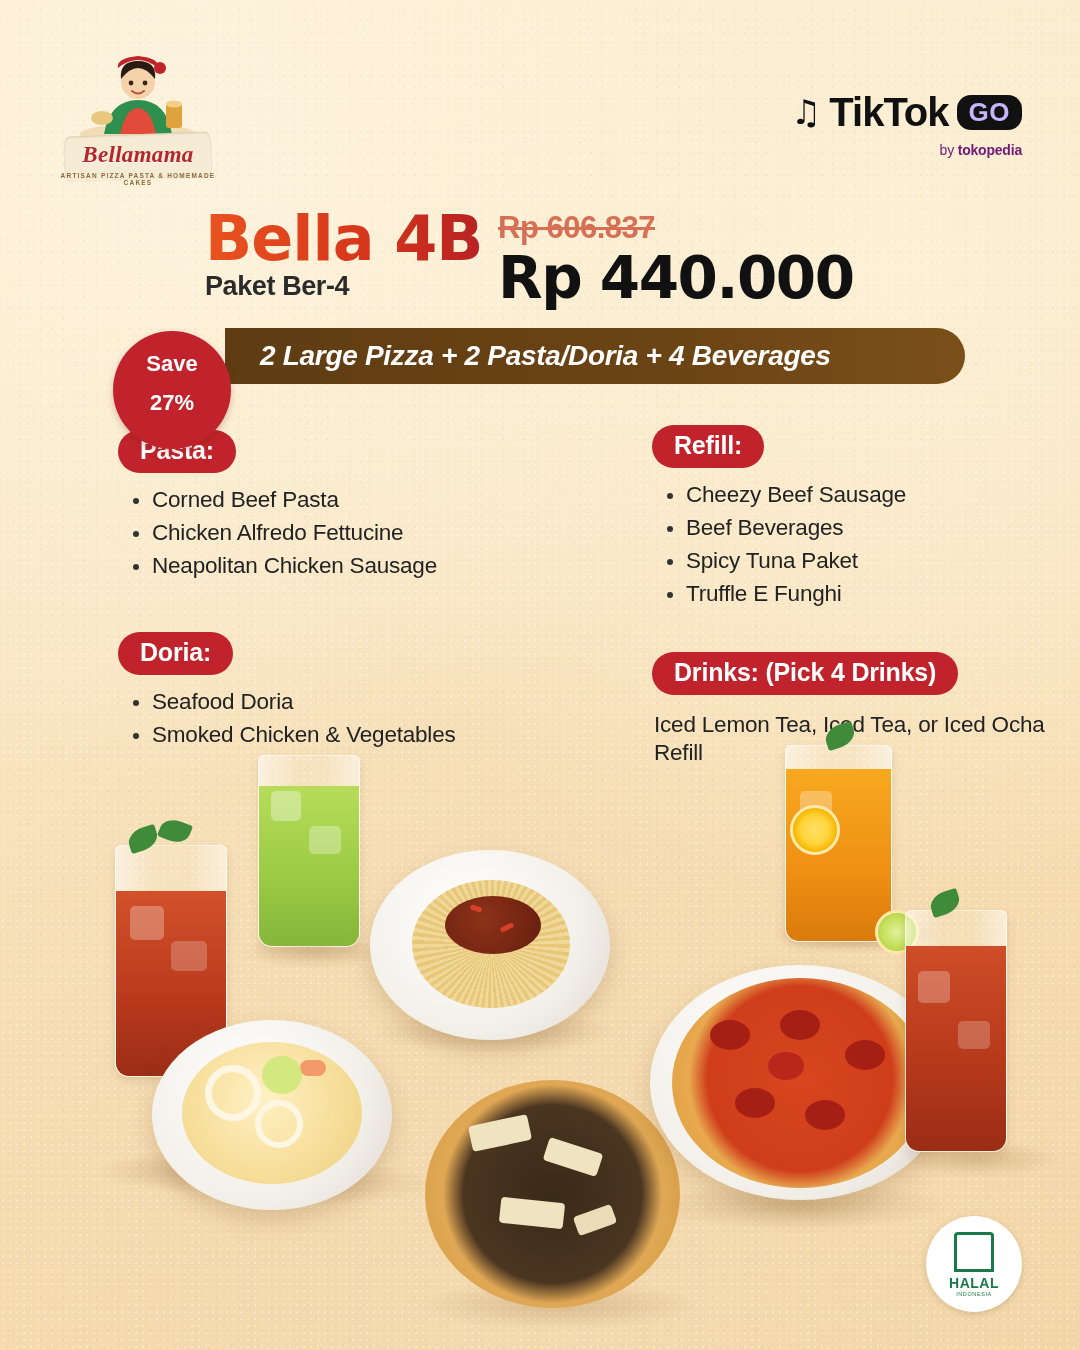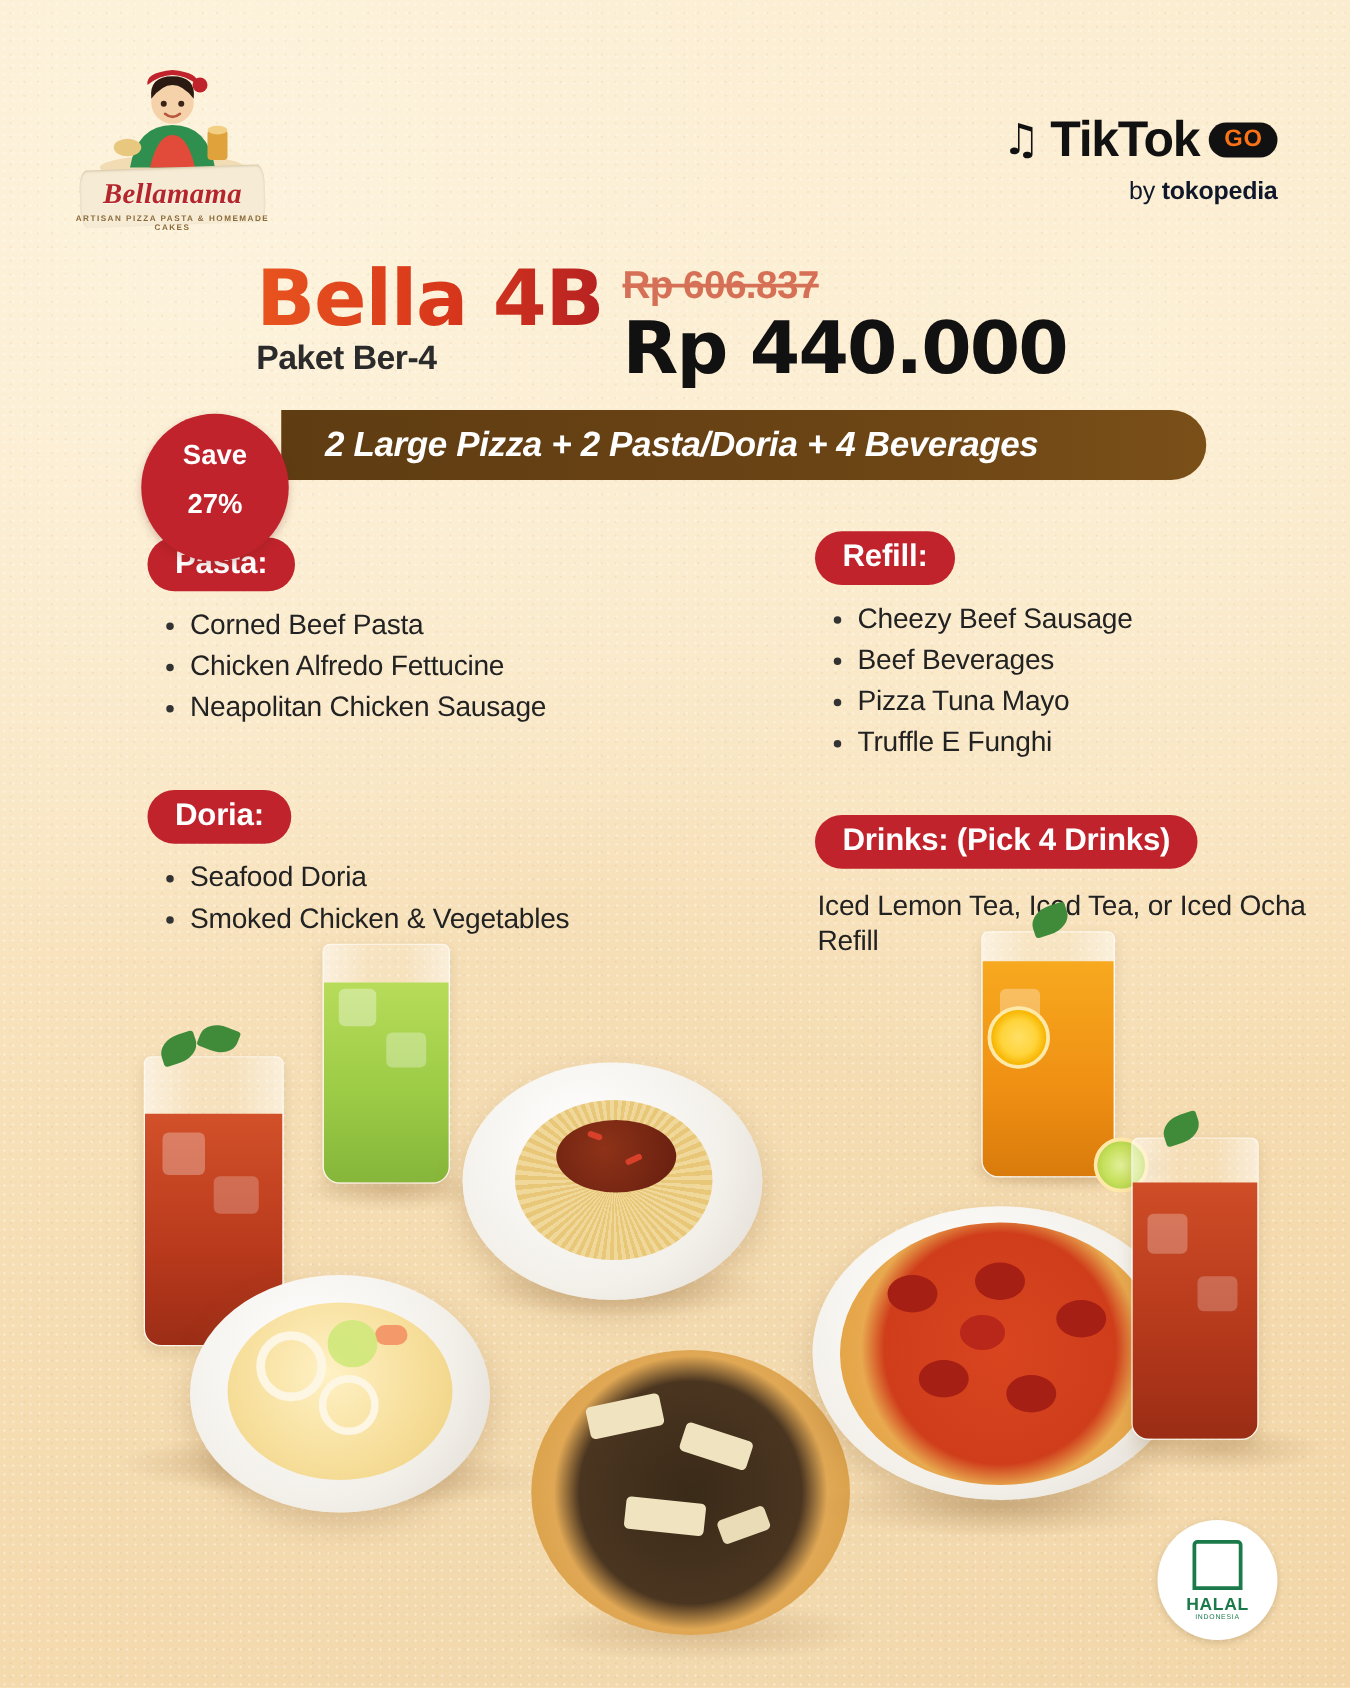--- a/index.html
+++ b/index.html
@@ -50,25 +50,25 @@
 
   
   #tiktok{position:absolute;right:58px;top:92px;text-align:right;}
   #tiktok .row{display:flex;align-items:center;justify-content:flex-end;gap:8px;}
   #tiktok .note{
     font-size:34px;color:#111;line-height:1;font-weight:bold;
     font-family:"DejaVu Sans", sans-serif;
   }
   #tiktok .brand{font-size:40px;font-weight:bold;color:#111;letter-spacing:-1px;line-height:1;}
   #tiktok .go{
-    display:inline-block;background:#111;color:#f97316;border-radius:14px;
-    font-size:19px;font-weight:bold;padding:4px 12px 5px;line-height:1;letter-spacing:.5px;
+    display:inline-block;background:#111;color:#c4b5fd;border-radius:14px;
+    font-size:26px;font-weight:bold;padding:4px 12px 5px;line-height:1;letter-spacing:.5px;
   }
   #tiktok .by{
-    margin-top:10px;font-size:20px;color:#0f172a;letter-spacing:-.2px;
+    margin-top:10px;font-size:14px;color:#701a75;letter-spacing:-.2px;
   }
   #tiktok .by b{font-weight:bold;}
 
   
   #headline{position:absolute;left:205px;top:210px;width:840px;}
   .pack-title{
     font-size:62px;font-weight:bold;line-height:.95;letter-spacing:-1px;
     font-family:"DejaVu Sans", sans-serif;
     background:linear-gradient(90deg,#e8541f 0%,#d8371b 55%,#b62222 100%);
     -webkit-background-clip:text;background-clip:text;color:transparent;
@@ -230,21 +230,21 @@
     <li>Seafood Doria</li>
     <li>Smoked Chicken &amp; Vegetables</li>
   </ul>
 </div>
 
 <div class="col" id="colRight">
   <div class="cat-pill">Refill:</div>
   <ul class="items">
     <li>Cheezy Beef Sausage</li>
     <li>Beef Beverages</li>
-    <li>Pizza Tuna Mayo</li>
+    <li>Spicy Tuna Paket</li>
     <li>Truffle E Funghi</li>
   </ul>
   <div style="height:38px"></div>
   <div class="cat-pill wide">Drinks: (Pick 4 Drinks)</div>
   <div class="drink-text">Iced Lemon Tea, Iced Tea, or Iced Ocha Refill</div>
 </div>
 
 <div id="photos">
 
   <div class="shadow" style="left:95px;top:430px;width:190px;height:42px;"></div>

